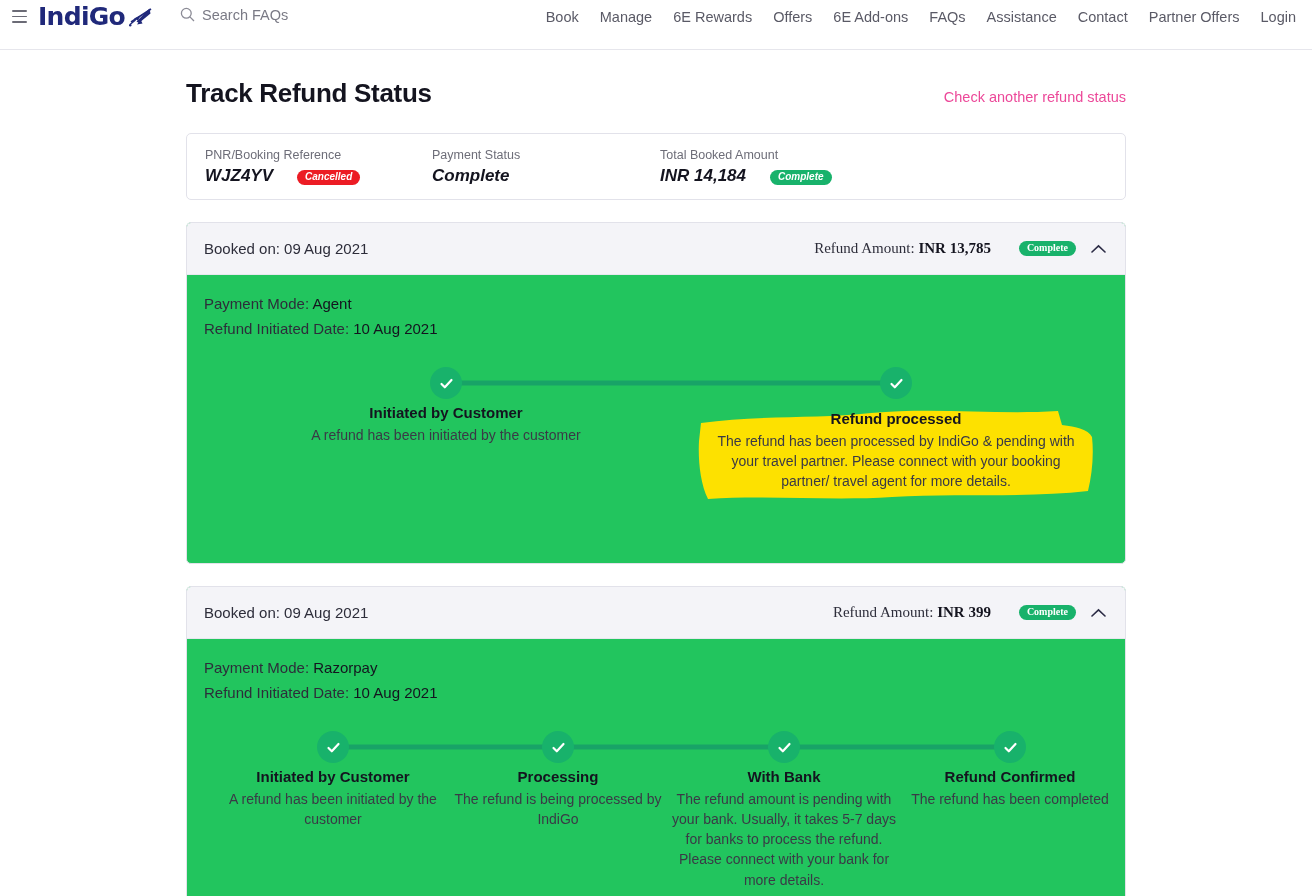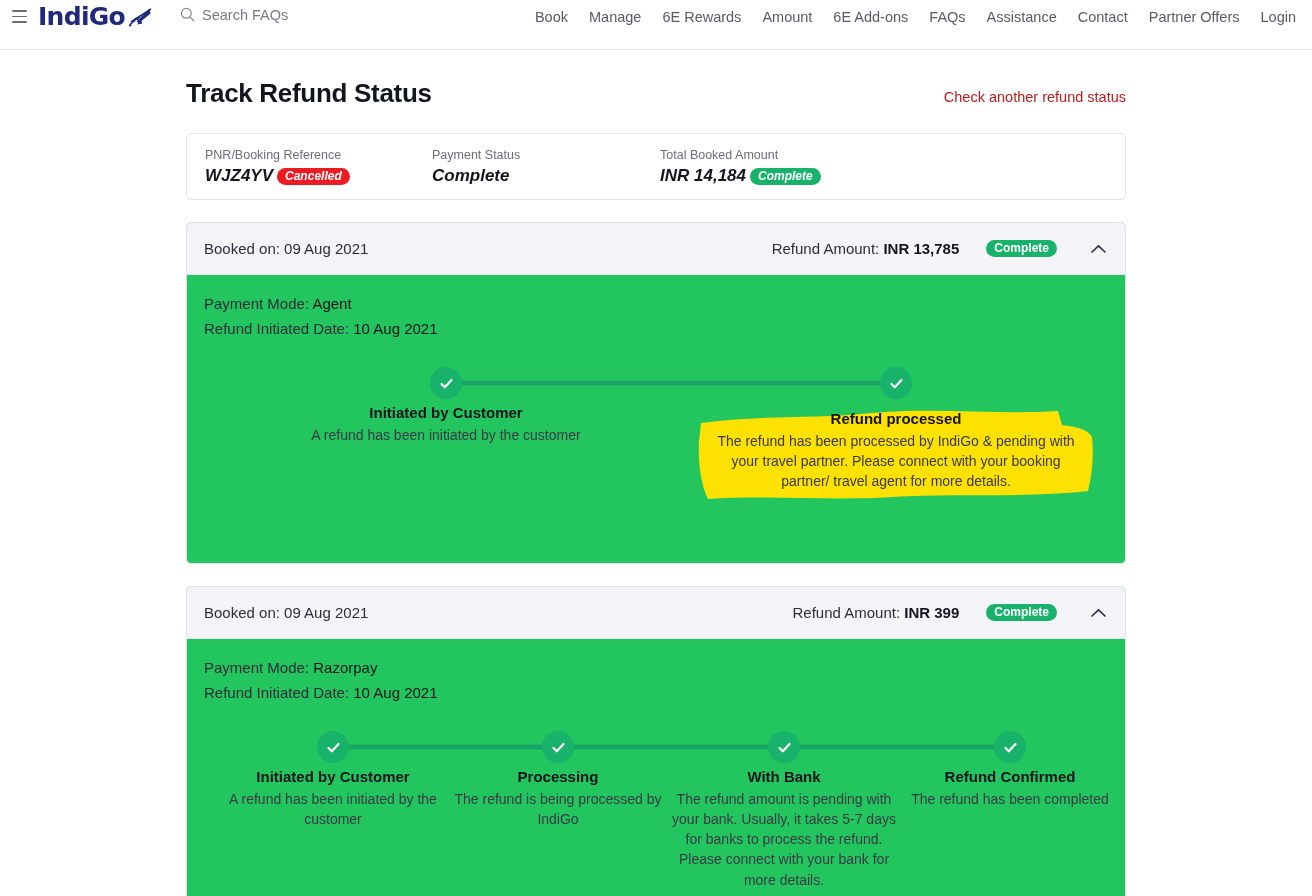--- a/index.html
+++ b/index.html
@@ -71,21 +71,21 @@
   .page-head {
     display: flex; align-items: baseline;
     justify-content: space-between;
     padding-top: 28px;
   }
   .page-title {
     font-size: 26px; font-weight: 700;
     letter-spacing: -0.3px; color: #14141f;
   }
   .head-link {
-    font-size: 14.5px; color: #b91c1c;
+    font-size: 14.5px; color: #ec4899;
     cursor: pointer; white-space: nowrap;
   }
 
   
   .summary-card {
     margin-top: 24px;
     border: 1px solid #e2e2ea;
     border-radius: 5px;
     background: #fff;
     height: 67px;
@@ -101,24 +101,25 @@
   }
   .sum-value {
     display: flex; align-items: flex-end; gap: 4px;
     font-size: 17px; font-weight: 700; color: #14141f;
     line-height: 1.15;
     font-style: italic;
   }
 
   .badge {
     display: inline-block;
-    font-size: 12px; font-weight: 700;
+    font-size: 10px; font-weight: 700;
     color: #fff; border-radius: 10px;
     padding: 2.5px 8px 3px; line-height: 1;
     white-space: nowrap;
+    margin-left: 20px;
   }
   .badge.red   { background: #ec1c24; }
   .badge.green { background: #18b26b; }
 
   
   .section-head { margin-top: 42px; }
   .section-title {
     font-size: 23px; font-weight: 700;
     color: #14141f; letter-spacing: -0.2px;
   }
@@ -139,21 +140,21 @@
     background: #f4f4f8;
     border-bottom: 1px solid #e7e7ef;
     height: 52px;
     display: flex; align-items: center;
     padding: 0 17px;
     cursor: pointer;
   }
   .rcard-booked { font-size: 15px; color: #2d2d3a; }
   .rcard-right {
     margin-left: auto;
-    display: flex; align-items: center; gap: 27px;
+    display: flex; align-items: center; gap: 8px; font-family: Liberation Serif, serif;
   }
   .rcard-amount { font-size: 15px; color: #2d2d3a; }
   .rcard-amount b { font-weight: 700; color: #14141f; }
   .chev {
     width: 20px; height: 20px;
     display: flex; align-items: center; justify-content: center;
     margin-left: 4px;
   }
 
   .rcard-body { padding: 16px 17px 20px; }
@@ -234,21 +235,21 @@
         <line x1="9.9" y1="9.9" x2="14" y2="14" stroke="#8b8b96" stroke-width="1.3"></line>
       </svg>
     </span>
     <span class="search-text">Search FAQs</span>
   </div>
 
   <nav class="navlinks">
     <span class="navlink">Book</span>
     <span class="navlink">Manage</span>
     <span class="navlink">6E Rewards</span>
-    <span class="navlink">Amount</span>
+    <span class="navlink">Offers</span>
     <span class="navlink">6E Add-ons</span>
     <span class="navlink">FAQs</span>
     <span class="navlink">Assistance</span>
     <span class="navlink">Contact</span>
     <span class="navlink">Partner Offers</span>
     <span class="navlink">Login</span>
   </nav>
 </div>
 
 <div class="page">

